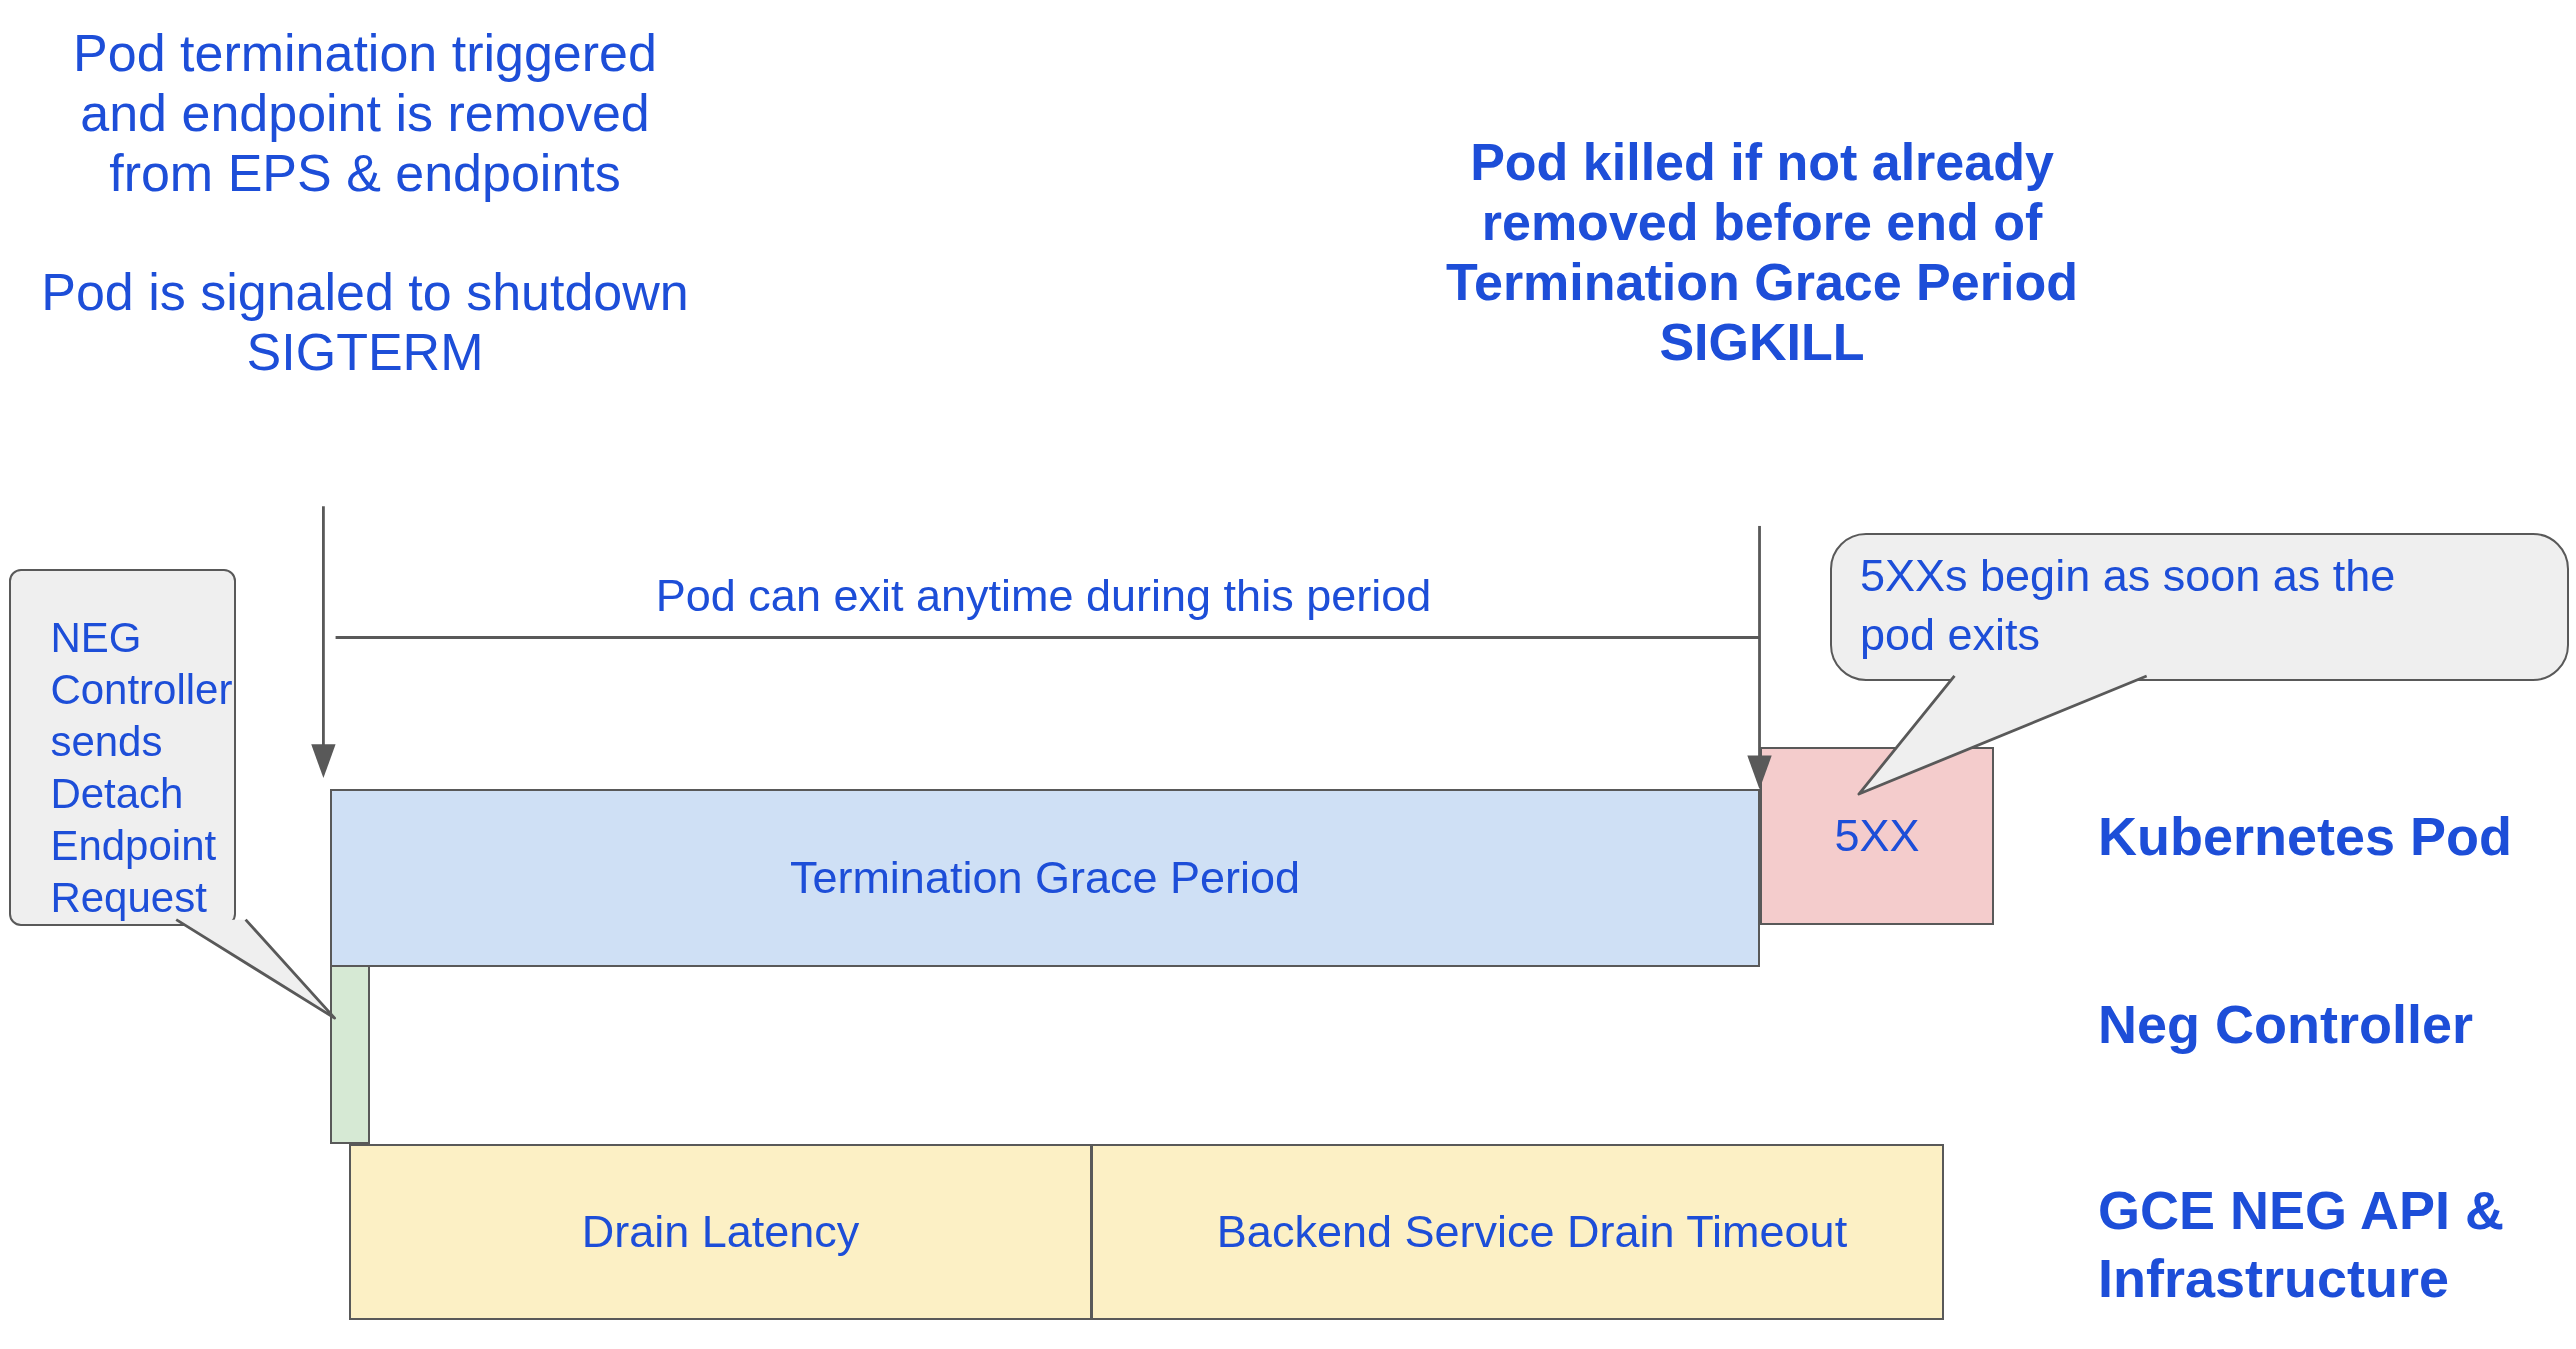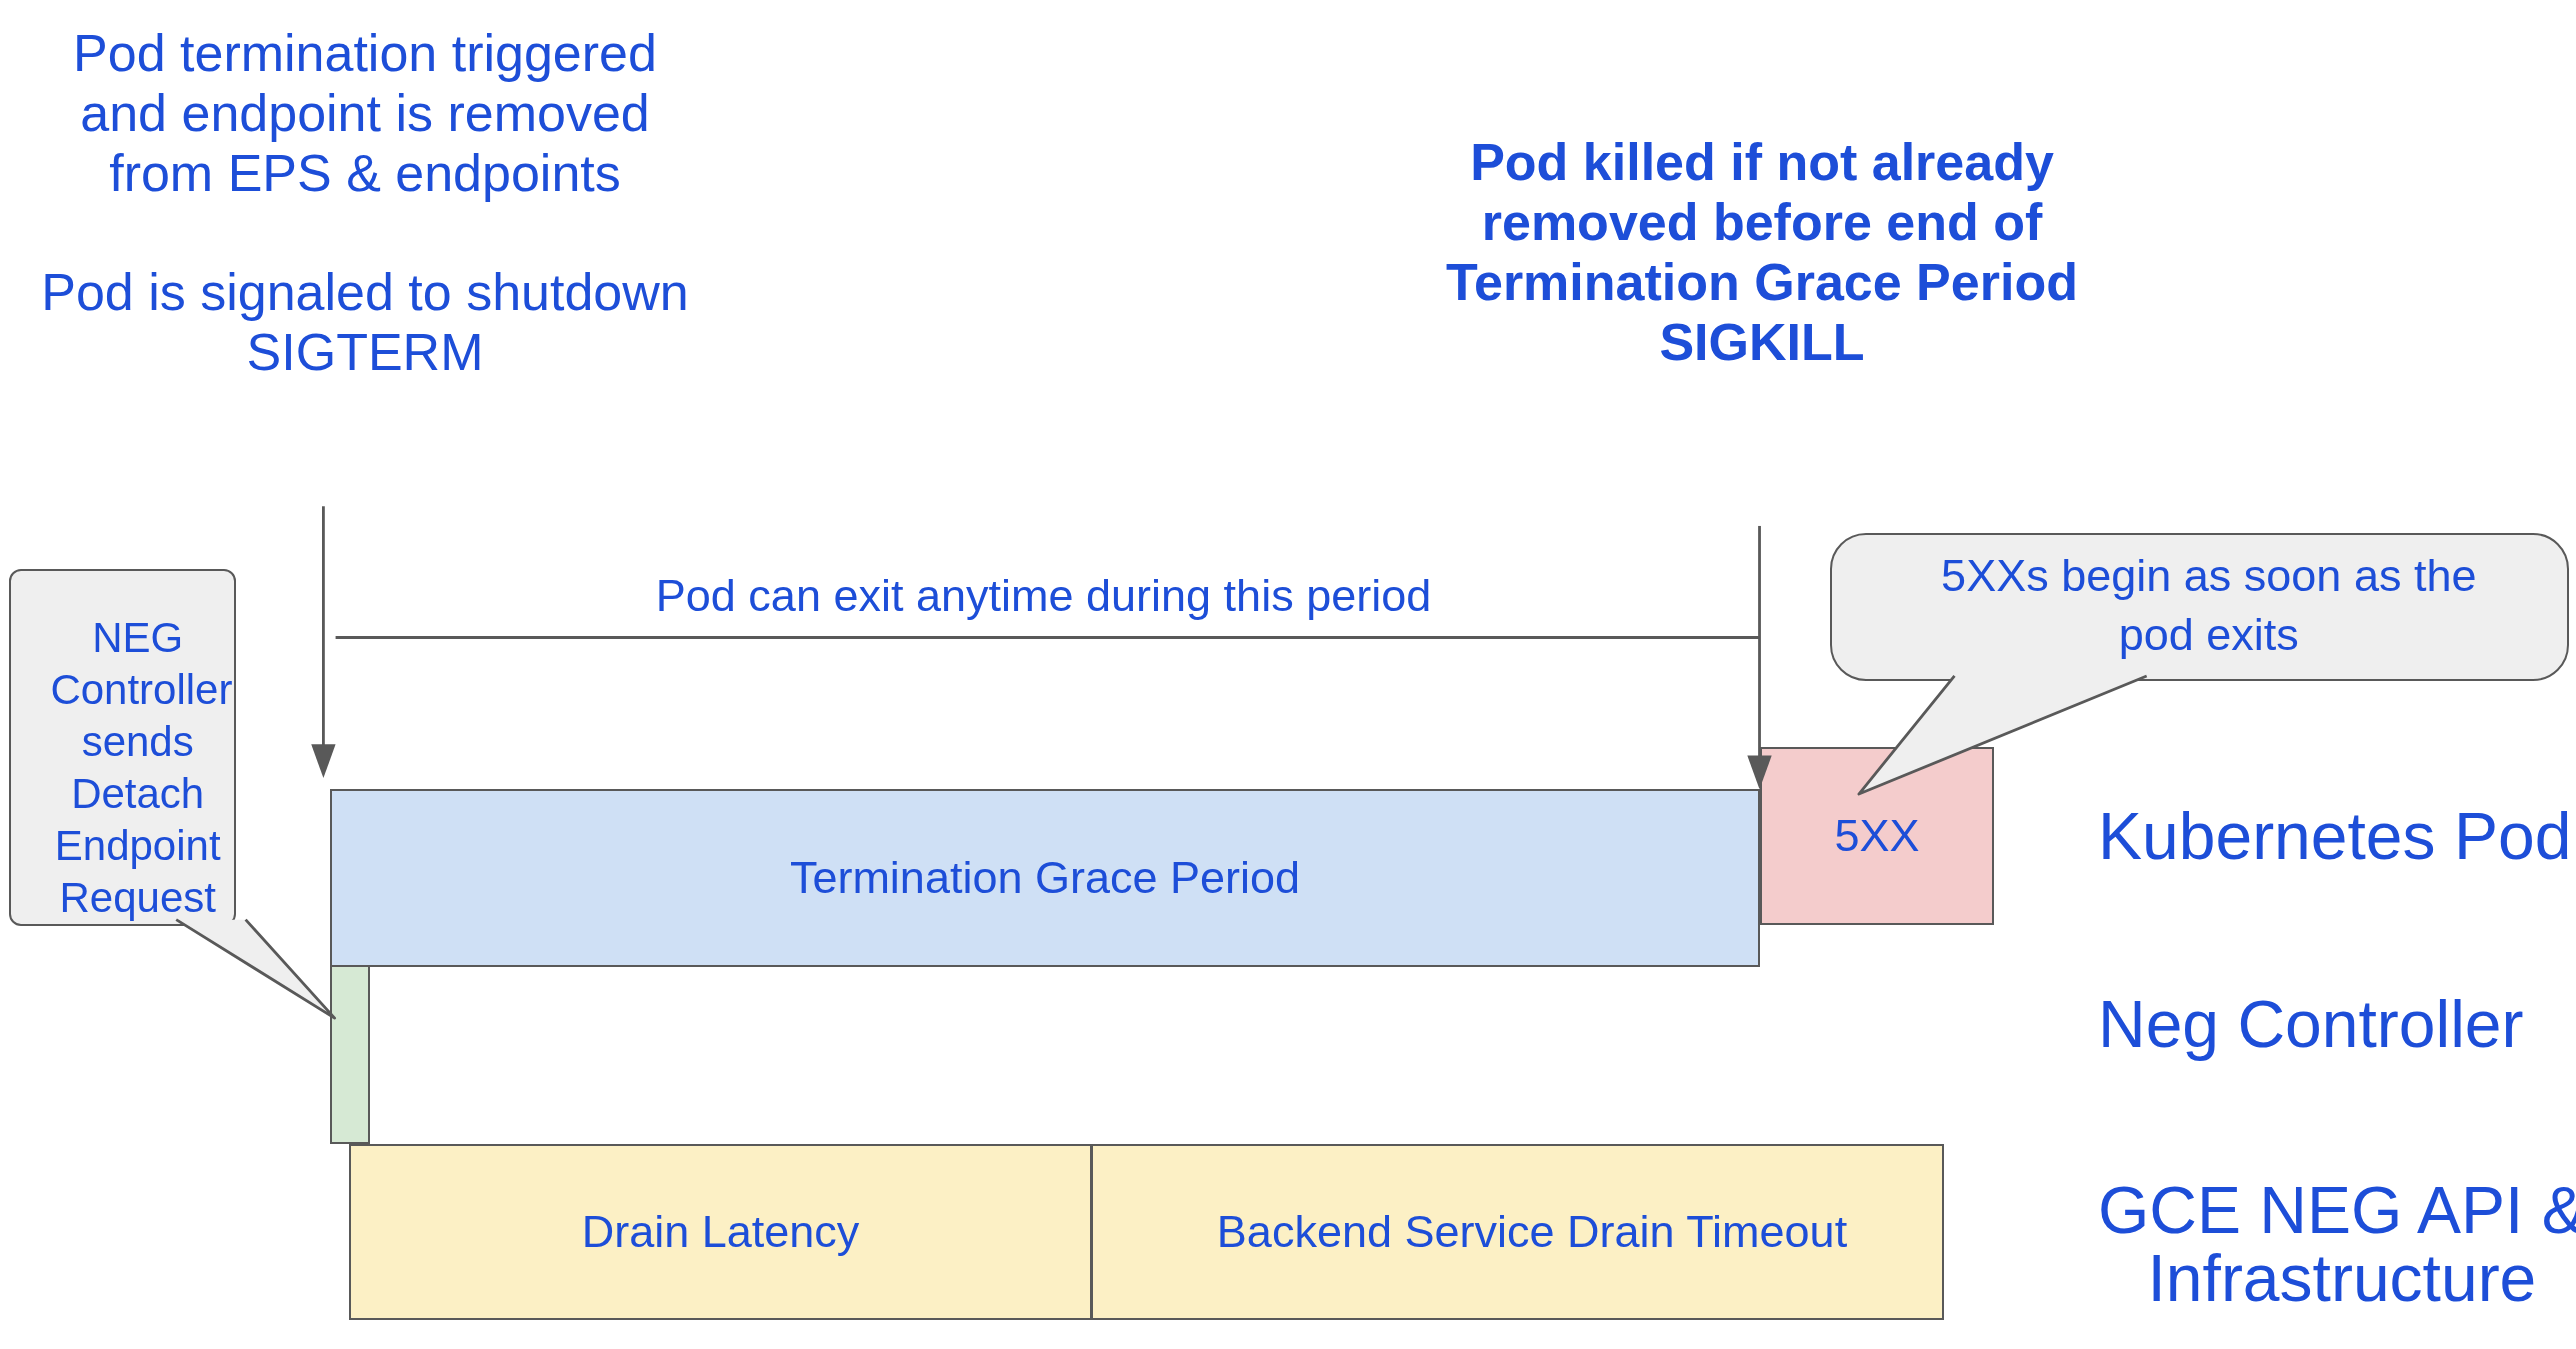--- a/index.html
+++ b/index.html
@@ -1,39 +1,39 @@
 <!DOCTYPE html>
 <html style="font-size:15px"><head>
 <meta charset="utf-8">
 <style>
   html,body{margin:0;padding:0;background:#ffffff;}
   #canvas{
     position:relative;width:2576px;height:1350px;background:#ffffff;overflow:hidden;
     font-family:"Liberation Sans",sans-serif;color:#1d4ed8;
   }
-  .abs{position:absolute;text-align:center;}
+  .abs{position:absolute;}
   .center{text-align:center;}
   
   .ann{font-size:52px;line-height:60px;letter-spacing:0;}
   .ann p{margin:0;}
   .ann p + p{margin-top:59px;}
   .note{font-size:45px;line-height:51px;}
   
   .bar{box-sizing:border-box;border:2.8px solid var(--stroke);display:flex;align-items:center;justify-content:center;}
   .bar-label{font-size:45px;white-space:nowrap;}
   #bar-blue{left:330px;top:789px;width:1430px;height:178px;background:var(--blue);}
   #bar-pink{left:1760px;top:747px;width:234px;height:178px;background:var(--pink);}
   #bar-green{left:330px;top:965px;width:40px;height:179px;background:var(--green);}
   #bar-yellow{left:349px;top:1144px;width:1595px;height:176px;background:var(--yellow);padding:0;gap:32px;}
   #bar-yellow .cell{display:flex;align-items:center;justify-content:center;height:100%;}
   #cell-drain{width:739px;}
   #cell-bsdt{flex:1;}
   #yellow-divider{position:absolute;left:739px;top:0;width:2.8px;height:100%;background:var(--stroke);}
   
-  .row-label{font-size:66px;line-height:68px;white-space:nowrap;}
+  .row-label{font-size:54px;line-height:68px;white-space:nowrap;font-weight:bold;}
   .row-label span{display:block;}
   
   .bubble{box-sizing:border-box;background:var(--bubblefill);border:2.8px solid var(--stroke);}
   #bubble-left{left:9.4px;top:569px;width:227px;height:357px;border-radius:12px;
     font-size:42px;line-height:52px;padding:41px 9.4px 0 39px;}
   #bubble-left span{display:block;}
   #bubble-right{left:1830px;top:533px;width:739px;height:148px;border-radius:36px;
     font-size:45px;line-height:59px;padding:11.2px 9.4px 0 28px;}
   #bubble-right span{display:block;}
   svg.overlay{position:absolute;left:0;top:0;pointer-events:none;}

